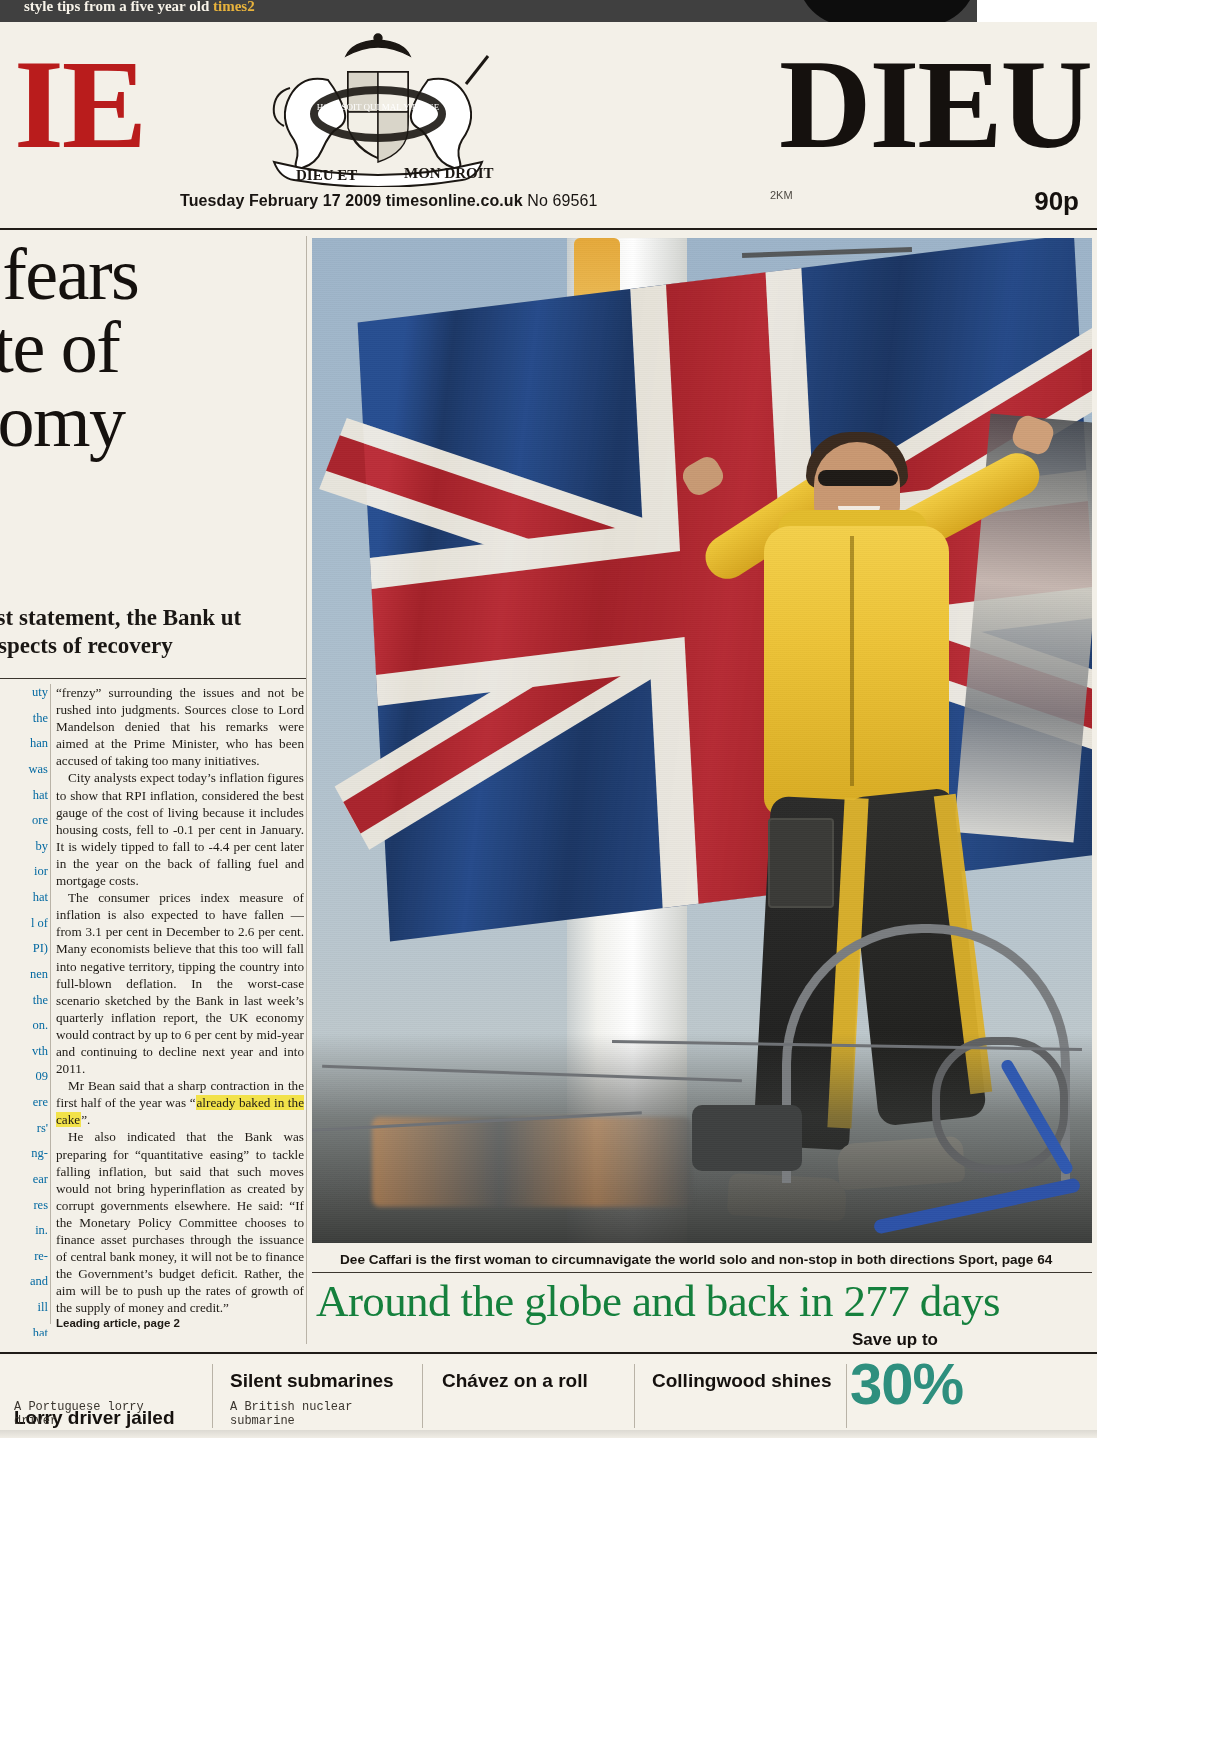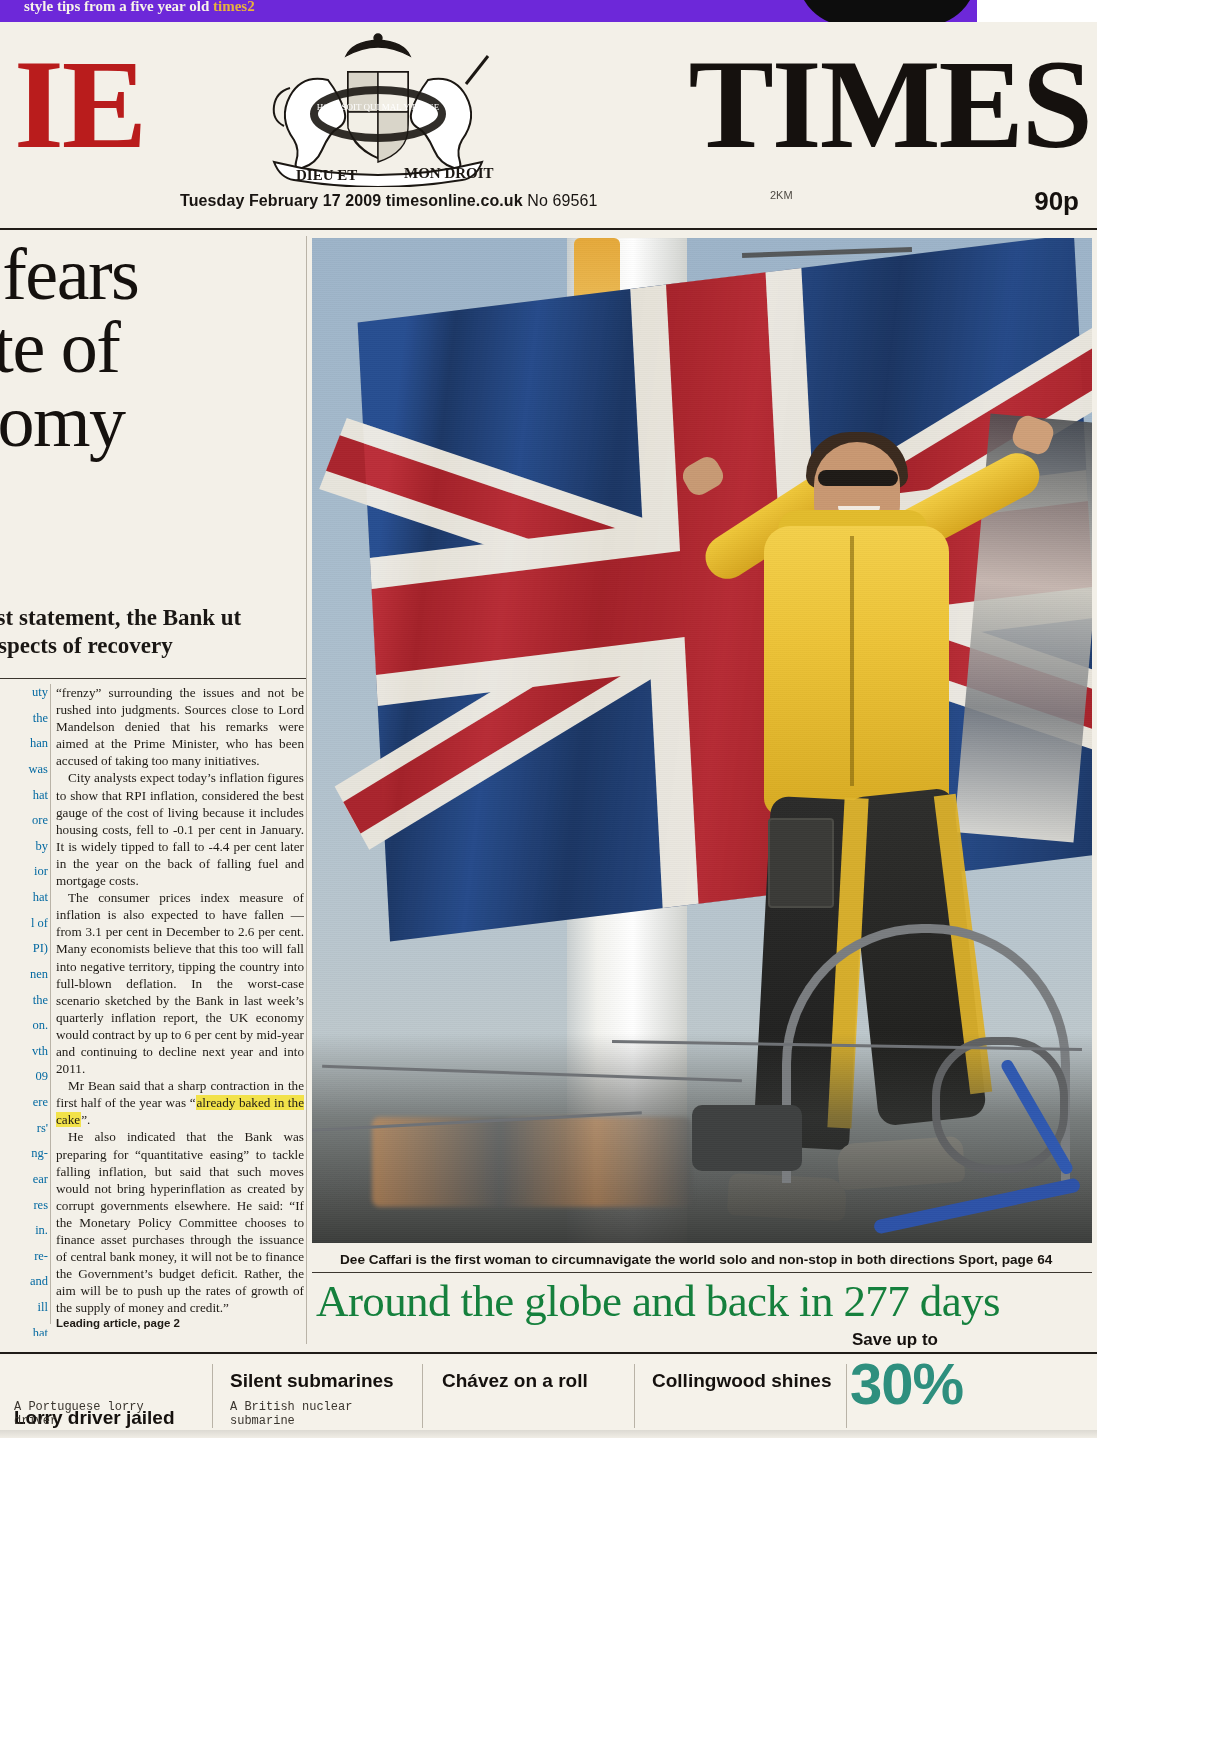--- a/index.html
+++ b/index.html
@@ -43,21 +43,21 @@
     left: 1097px; top: 0;
     width: 118px; height: 1438px;
     background: #ffffff;
   }
 
   
   .top-strip {
     position: absolute;
     left: 0; top: 0;
     width: 1097px; height: 22px;
-    background: #6d28d9;
+    background: #404040;
     overflow: hidden;
   }
   .top-strip .promo-text {
     position: absolute;
     left: 24px; top: -2px;
     font-family: "Liberation Serif", serif;
     font-size: 15px;
     font-weight: bold;
     color: #f7f3e9;
     white-space: nowrap;
@@ -641,21 +641,21 @@
 
           <ellipse cx="200" cy="82" rx="64" ry="24" fill="none" stroke="#1b1713" stroke-width="8" opacity="0.9"></ellipse>
 
           <path d="M96 130 q104 26 208 0 q-6 16 -20 18 q-84 14 -168 0 q-14 -2 -20 -18z" fill="#ffffff" stroke="#1b1713" stroke-width="2"></path>
         </g>
         <text x="118" y="148" font-family="Liberation Serif, serif" font-size="15" font-weight="bold" fill="#1b1713">DIEU ET</text>
         <text x="226" y="146" font-family="Liberation Serif, serif" font-size="15" font-weight="bold" fill="#1b1713">MON DROIT</text>
         <text x="200" y="78" text-anchor="middle" font-family="Liberation Serif, serif" font-size="9" fill="#ffffff">HONI SOIT QUI MAL Y PENSE</text>
       </svg>
 
-      <div class="masthead-right">TIMES</div>
+      <div class="masthead-right">DIEU</div>
     </div>
 
     <div class="dateline-row">
       <div class="dateline">
         <span>Tuesday February 17 2009 timesonline.co.uk</span>
         <span class="issue">No 69561</span>
       </div>
       <div class="edition-mark">2KM</div>
       <div class="price">90p</div>
       <div class="edition-tag">ONEDITION</div>

